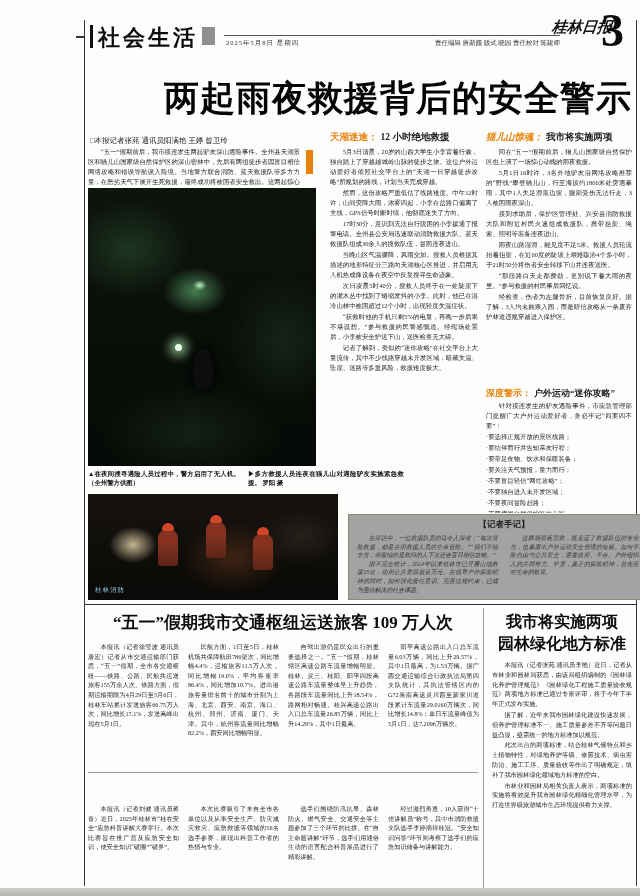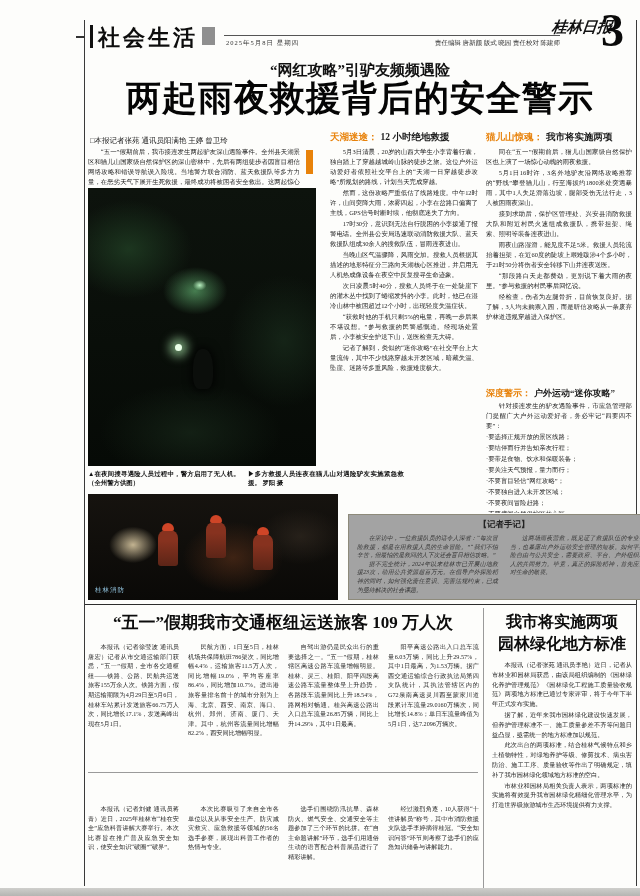--- a/index.html
+++ b/index.html
@@ -13,21 +13,21 @@
   .hdr-tick{left:76px;top:36px;width:9px;height:2px;background:#333;}
   .sec-title{left:98px;top:23px;font-size:22px;font-weight:900;letter-spacing:3px;color:#0d0d0d;}
   .sec-block{left:202px;top:27px;width:13px;height:18px;background:#8f8f8f;}
   .hdr-rule{left:224px;top:35px;width:336px;height:1px;background:#555;}
   .hdr-date{left:226px;top:39px;font-size:6.5px;color:#333;letter-spacing:1px;}
   .hdr-credits{left:400px;top:39px;width:160px;font-size:6.5px;color:#333;text-align:right;}
   .masthead{left:552px;top:18px;font-size:15px;font-weight:900;font-style:italic;transform:skewX(-6deg);color:#121212;}
   .pagenum{left:601px;top:8px;font-size:46px;font-weight:900;color:#0a0a0a;line-height:1;}
   
   .kicker{left:88px;top:61px;width:544px;text-align:center;font-size:15px;font-weight:700;color:#111;}
-  .headline{left:88px;top:80px;width:544px;text-align:center;font-size:35px;font-weight:900;
+  .headline{left:88px;top:80px;width:544px;text-align:right;font-size:35px;font-weight:900;
             letter-spacing:1px;color:#050505;line-height:1.1;}
   .byline{left:90px;top:136px;font-size:7.5px;color:#222;}
   .accent-bar{left:306px;top:150px;width:7px;height:24px;}
   .smalltext{font-size:6.4px;line-height:10px;text-align:justify;color:#232323;overflow:hidden;}
   .smalltext p{margin:0 0 1px 0;text-indent:2em;}
   .intro{left:88px;top:147px;width:212px;height:40px;}
   .colhead{font-size:9.5px;font-weight:700;white-space:nowrap;}
   .colhead .lbl{margin-right:3px;}
   .colB-head{left:330px;top:131px;}
   .colB-text{left:330px;top:147px;width:148px;height:318px;}
@@ -97,21 +97,20 @@
   <div class="abs hdr-tick"></div>
   <div class="abs sec-bar"></div>
   <div class="abs sec-title sans">社会生活</div>
   <div class="abs sec-block"></div>
   <div class="abs hdr-rule"></div>
   <div class="abs hdr-date sans">2025年5月8日 星期四</div>
   <div class="abs hdr-credits sans">责任编辑 唐新颜  版式 晓园  责任校对 陈建师</div>
   <div class="abs masthead">桂林日报</div>
   <div class="abs pagenum sans">3</div>
 
-  <div class="abs kicker">“网红攻略”引驴友频频遇险</div>
   <div class="abs headline sans">两起雨夜救援背后的安全警示</div>
   <div class="abs byline sans">□本报记者张苑 通讯员阳满艳 王婷 曾卫玲</div>
   <div class="abs accent-bar" style="background: rgb(232, 130, 10);"></div>
 
   <div class="abs smalltext intro">
     <p>“五一”假期前后，我市接连发生两起驴友深山遇险事件。全州县天湖景区和猫儿山国家级自然保护区的深山密林中，先后有两组徒步者因盲目相信网络攻略和错误导航误入险境。当地警方联合消防、蓝天救援队等多方力量，在恶劣天气下展开生死救援，最终成功将被困者安全救出。这两起惊心动魄的救援行动，展现了救援队伍的专业与奉献，也为广大户外爱好者敲响了安全警钟。</p>
   </div>
 
   <div class="abs colhead colB-head">
     <span class="lbl accent-text" style="color: rgb(232, 130, 10);">天湖迷途：</span><span>12 小时绝地救援</span>
@@ -120,21 +119,21 @@
       <p>5月3日清晨，20岁的山西大学生小李背着行囊，独自踏上了穿越越城岭山脉的徒步之旅。这位户外运动爱好者依照社交平台上的“天湖一日穿越徒步攻略”所规划的路线，计划当天完成穿越。</p>
       <p>然而，这份攻略严重低估了线路难度。中午12时许，山间突降大雨，浓雾四起，小李在岔路口偏离了主线，GPS信号时断时续，他彻底迷失了方向。</p>
       <p>17时30分，意识到无法自行脱困的小李拨通了报警电话。全州县公安局迅速联动消防救援大队、蓝天救援队组成30余人的搜救队伍，冒雨连夜进山。</p>
       <p>当晚山区气温骤降，风雨交加。搜救人员根据其描述的地形特征分三路向天湖核心区推进，并启用无人机热成像设备在夜空中反复搜寻生命迹象。</p>
       <p>次日凌晨5时40分，搜救人员终于在一处陡崖下的灌木丛中找到了蜷缩发抖的小李。此时，他已在湿冷山林中被困超过12个小时，出现轻度失温症状。</p>
       <p>“获救时他的手机只剩5%的电量，再晚一步后果不堪设想。”参与救援的民警感慨道。经现场处置后，小李被安全护送下山，送医检查无大碍。</p>
       <p>记者了解到，类似的“迷你攻略”在社交平台上大量流传，其中不少线路穿越未开发区域，暗藏失温、坠崖、迷路等多重风险，救援难度极大。</p>
     </div>
 
   <div class="abs colhead colC-head">
-    <span class="lbl accent-text" style="color: rgb(232, 130, 10);">猫儿山惊魂：</span><span>我市将实施两项</span>
+    <span class="lbl accent-text" style="color: rgb(232, 130, 10); font-style: italic;">猫儿山惊魂：</span><span>我市将实施两项</span>
   </div>
   <div class="abs smalltext colC-text">
       <p>同在“五一”假期前后，猫儿山国家级自然保护区也上演了一场惊心动魄的雨夜救援。</p>
       <p>5月1日16时许，3名外地驴友沿网络攻略推荐的“野线”攀登猫儿山，行至海拔约1800米处突遇暴雨，其中1人失足滑落边坡，腿部受伤无法行走，3人被困雨夜深山。</p>
       <p>接到求助后，保护区管理处、兴安县消防救援大队和附近村民火速组成救援队，携带担架、绳索、照明等装备连夜进山。</p>
       <p>雨夜山路湿滑，能见度不足5米。救援人员轮流抬着担架，在近60度的陡坡上艰难跋涉4个多小时，于21时50分将伤者安全转移下山并连夜送医。</p>
       <p>“那段路白天走都费劲，更别说下着大雨的夜里。”参与救援的村民事后回忆说。</p>
       <p>经检查，伤者为左腿骨折，目前恢复良好。据了解，3人均未购票入园，而是听信攻略从一条废弃护林道违规穿越进入保护区。</p>
     </div>
 

